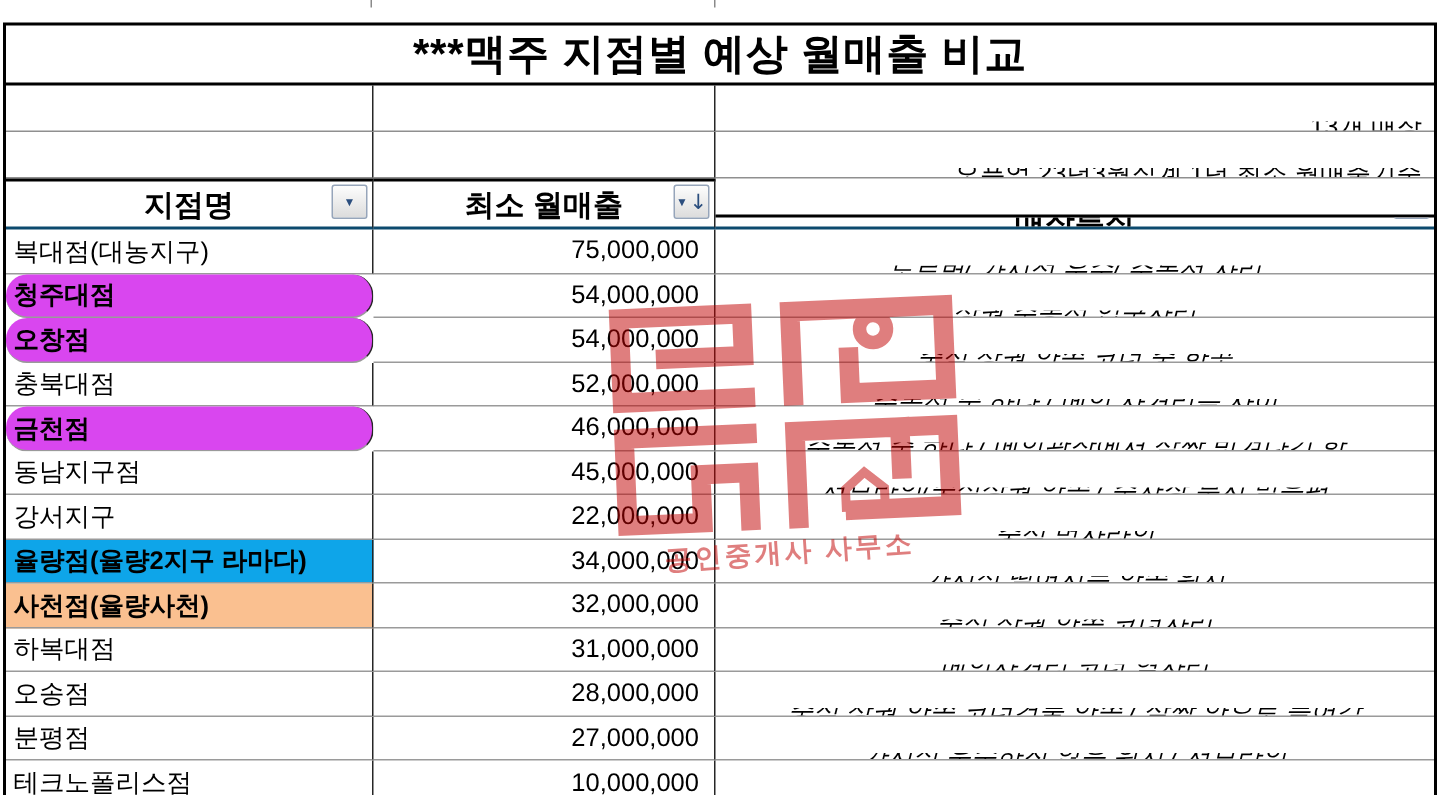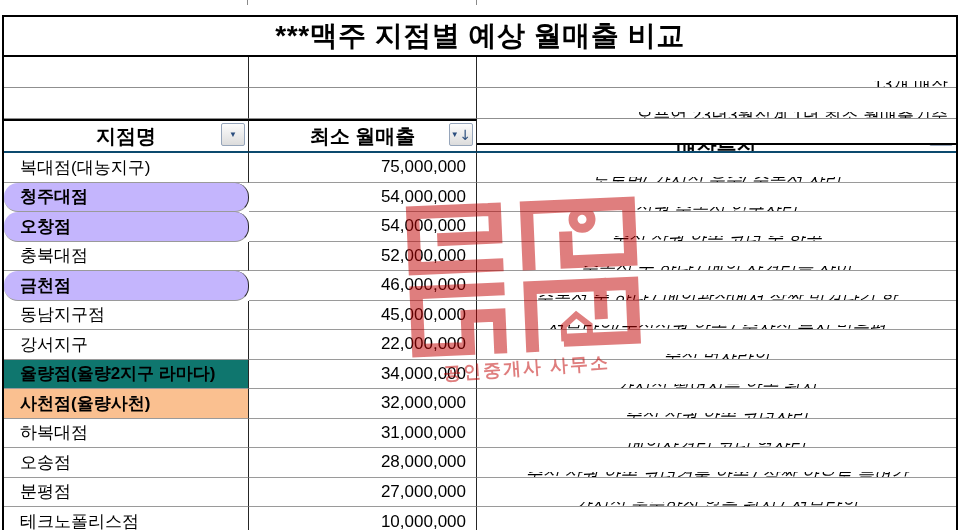--- a/index.html
+++ b/index.html
@@ -25,25 +25,25 @@
     border-bottom:2px solid #000;letter-spacing:.5px;
   }
   .info{font-size:17px;justify-content:flex-end;padding-right:8px;border-bottom:1px solid #8f8f8f;}
   .vline{border-right:1px solid #262626;}
   .noR{border-right:none;margin-top:24px;}
   .th{
     font-size:20px;font-weight:700;justify-content:center;position:relative;
     border-top:2px solid #000;border-bottom:2px solid #0c4a6e;
   }
   .td{font-size:17px;border-bottom:1px solid #9a9a9a;}
-  .name{justify-content:flex-start;padding-left:16px;}
+  .name{justify-content:flex-start;padding-left:5px;}
   .num{justify-content:flex-end;padding-right:10px;}
   .feat{justify-content:center;font-style:italic;}
-  .pink{background:#c4b5fd;font-weight:700;border-radius:14px;}
-  .blue{background:#0f766e;font-weight:700;}
+  .pink{background:#d946ef;font-weight:700;border-radius:14px;}
+  .blue{background:#0ea5e9;font-weight:700;}
   .orange{background:#FAC090;font-weight:700;}
   .last{border-bottom:none;}
 
   
   .fbtn{
     position:absolute;right:3px;bottom:5px;width:22px;height:21px;
     background:linear-gradient(#fdfdfd,#dcdcdc);
     border:1px solid #96a5ba;border-radius:2px;
     display:flex;align-items:center;justify-content:center;
     color:#2b4e7e;font-weight:400;cursor:pointer;

